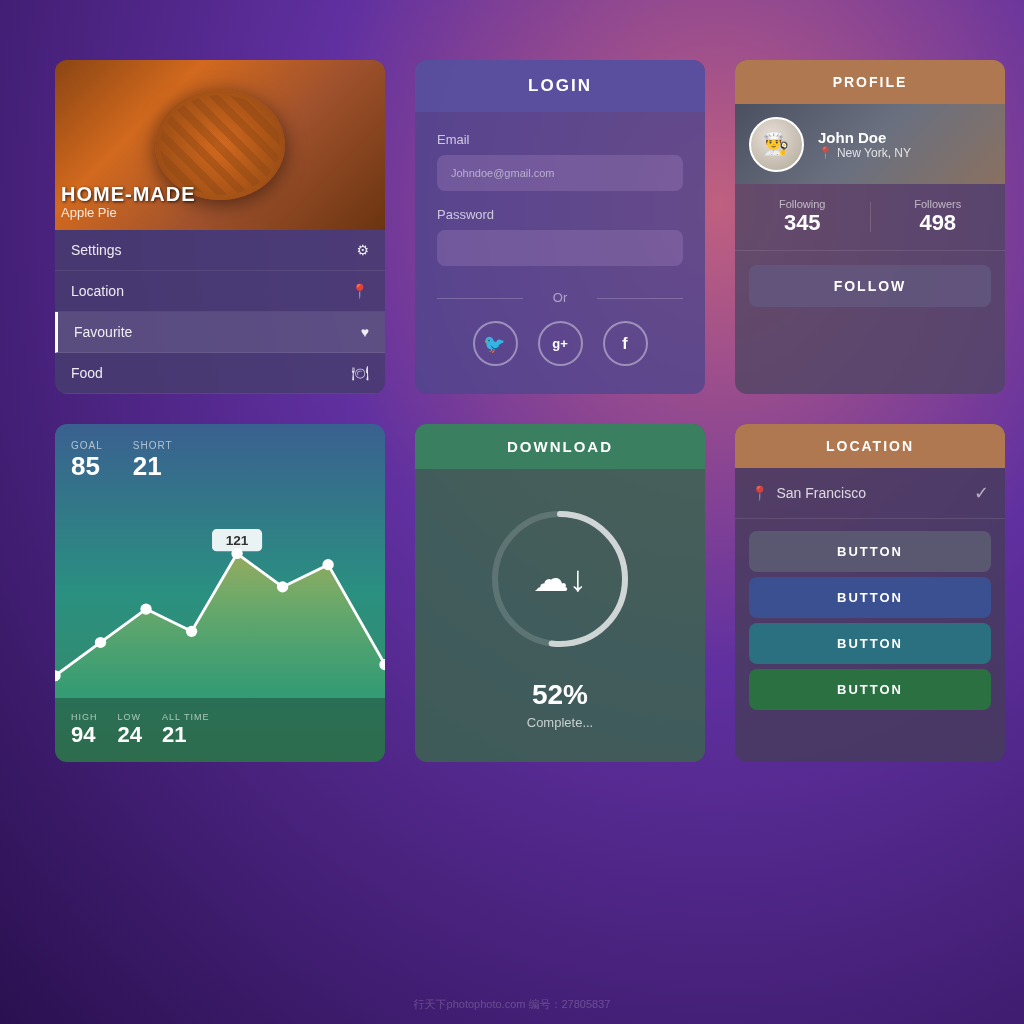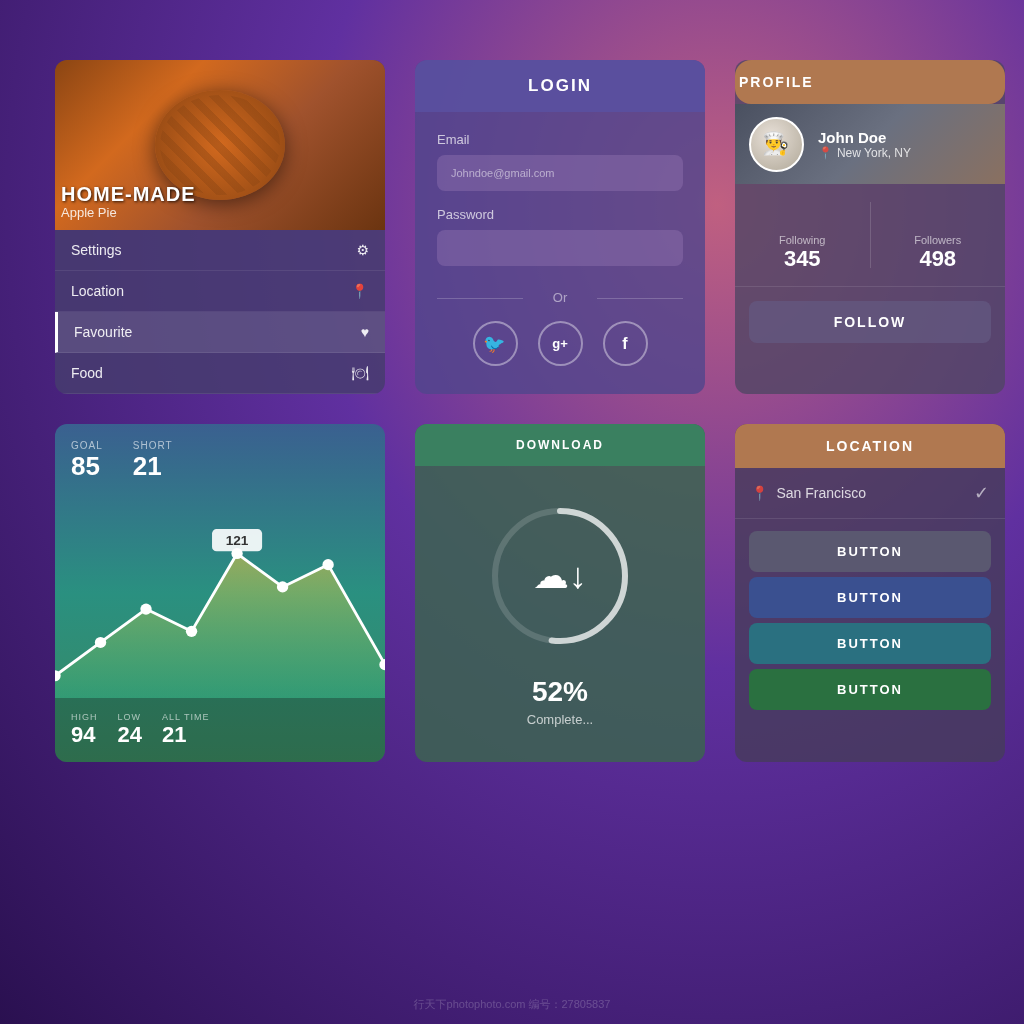--- a/index.html
+++ b/index.html
@@ -201,21 +201,21 @@
     
     .profile-card {
       border-radius: 12px;
       overflow: hidden;
       background: rgba(80, 70, 100, 0.8);
     }
 
     .profile-card .card-header {
       background: #b07850;
       padding: 14px 4px;
-      border-radius: 16px;
+      text-align: center;
     }
 
     .profile-card .card-header h2 {
       color: white;
       font-size: 14px;
       font-weight: 700;
       letter-spacing: 2px;
       text-transform: uppercase;
     }
 
@@ -259,21 +259,20 @@
 
     .profile-card .stats-row {
       display: flex;
       padding: 14px 0;
       border-bottom: 1px solid rgba(255,255,255,0.1);
     }
 
     .profile-card .stat-item {
       flex: 1;
       text-align: center;
-      margin-top: 36px;
     }
 
     .profile-card .stat-item .stat-label {
       color: rgba(255,255,255,0.6);
       font-size: 11px;
       display: block;
     }
 
     .profile-card .stat-item .stat-value {
       color: white;
@@ -363,21 +362,21 @@
     }
 
     .download-card .card-header {
       background: #3a8060;
       padding: 14px 16px;
       text-align: center;
     }
 
     .download-card .card-header h2 {
       color: white;
-      font-size: 12px;
+      font-size: 15px;
       font-weight: 700;
       letter-spacing: 2px;
       text-transform: uppercase;
     }
 
     .download-card .card-body {
       padding: 30px;
       display: flex;
       flex-direction: column;
       align-items: center;

